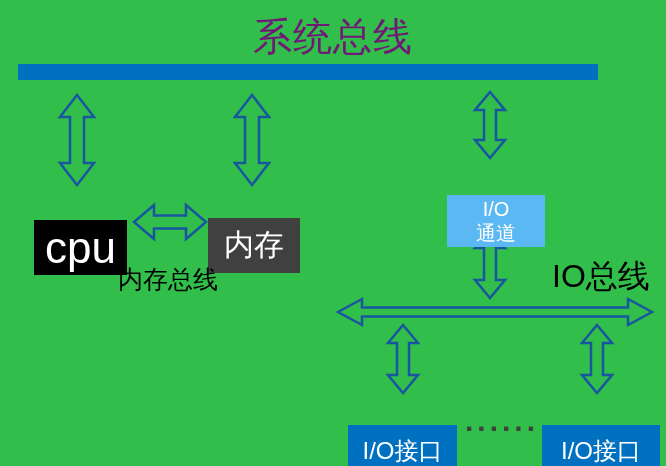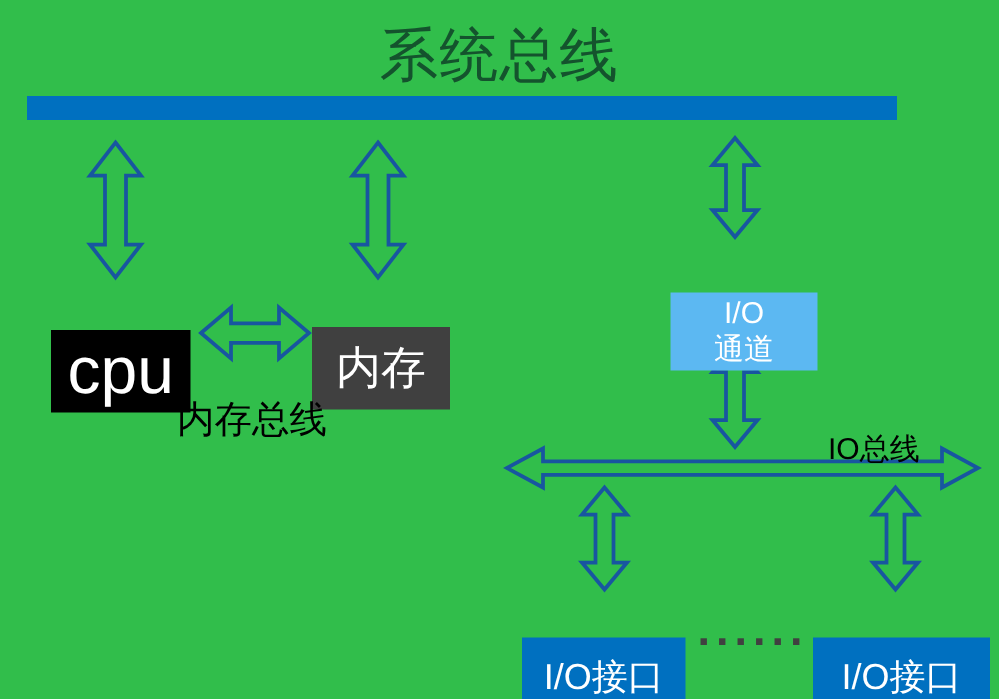--- a/index.html
+++ b/index.html
@@ -15,21 +15,21 @@
     overflow: hidden;
     font-family: "Liberation Sans", "DejaVu Sans", sans-serif;
   }
   .abs { position: absolute; }
 
   .title {
     left: 0; top: 10px; width: 100%;
     text-align: center;
     font-size: 39px;
     font-weight: 500;
-    color: #14532d;
+    color: #701a75;
     letter-spacing: 1px;
   }
 
   .bus-bar {
     left: 18px; top: 64px;
     width: 580px; height: 16px;
     background: #0070C0;
   }
 
   .node {
@@ -72,22 +72,21 @@
     color: #000000;
     white-space: nowrap;
   }
   .memory-bus-label {
     left: 118px; top: 263px; width: 100px;
     text-align: center;
     font-size: 25px;
   }
   .io-bus-label {
     left: 552px; top: 255px;
-    font-size: 20px;
-    margin-top: 31px;
+    font-size: 32px;
   }
   .ellipsis {
     left: 460px; top: 398px; width: 84px;
     text-align: center;
     font-size: 30px;
     font-weight: bold;
     letter-spacing: 4px;
     line-height: 46px;
     color: #404040;
   }

